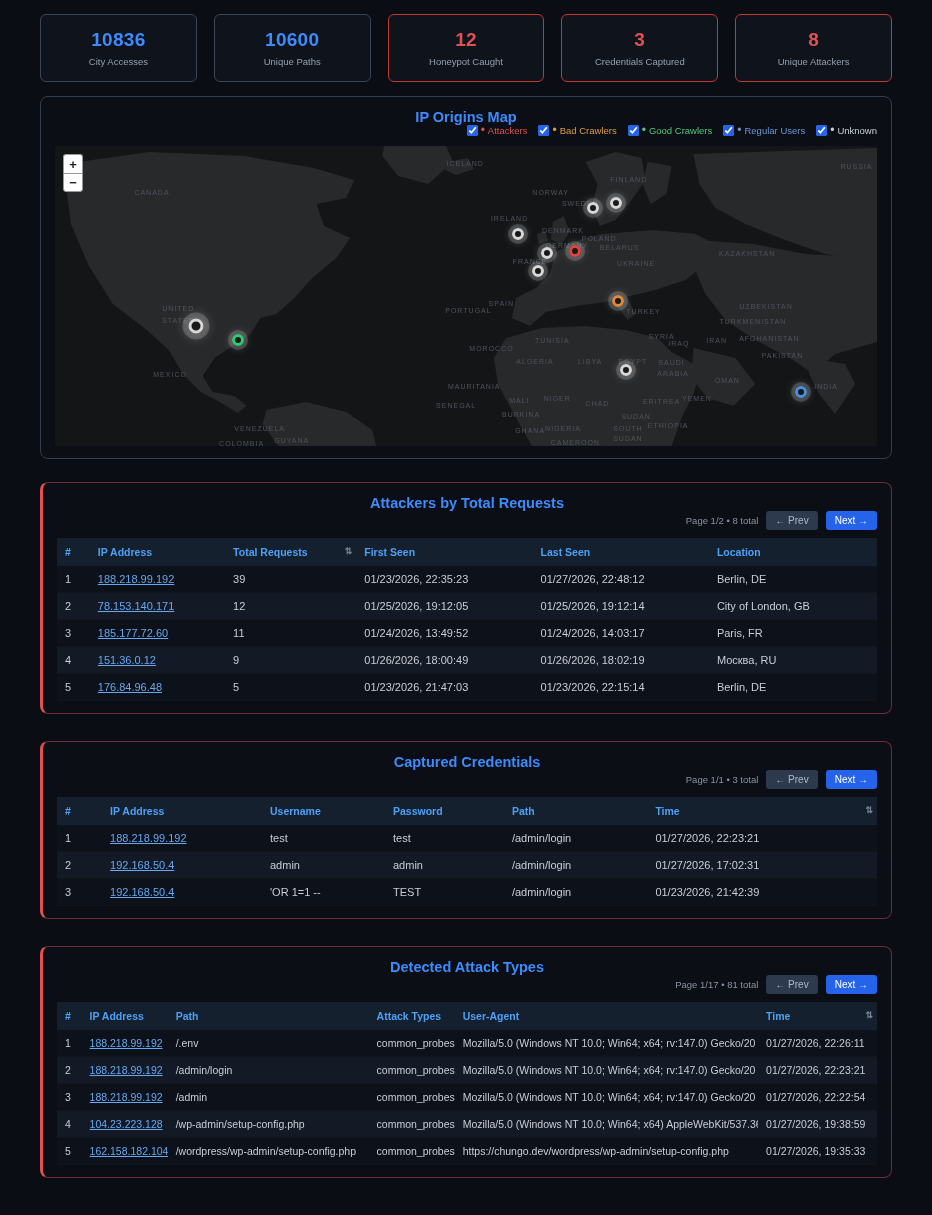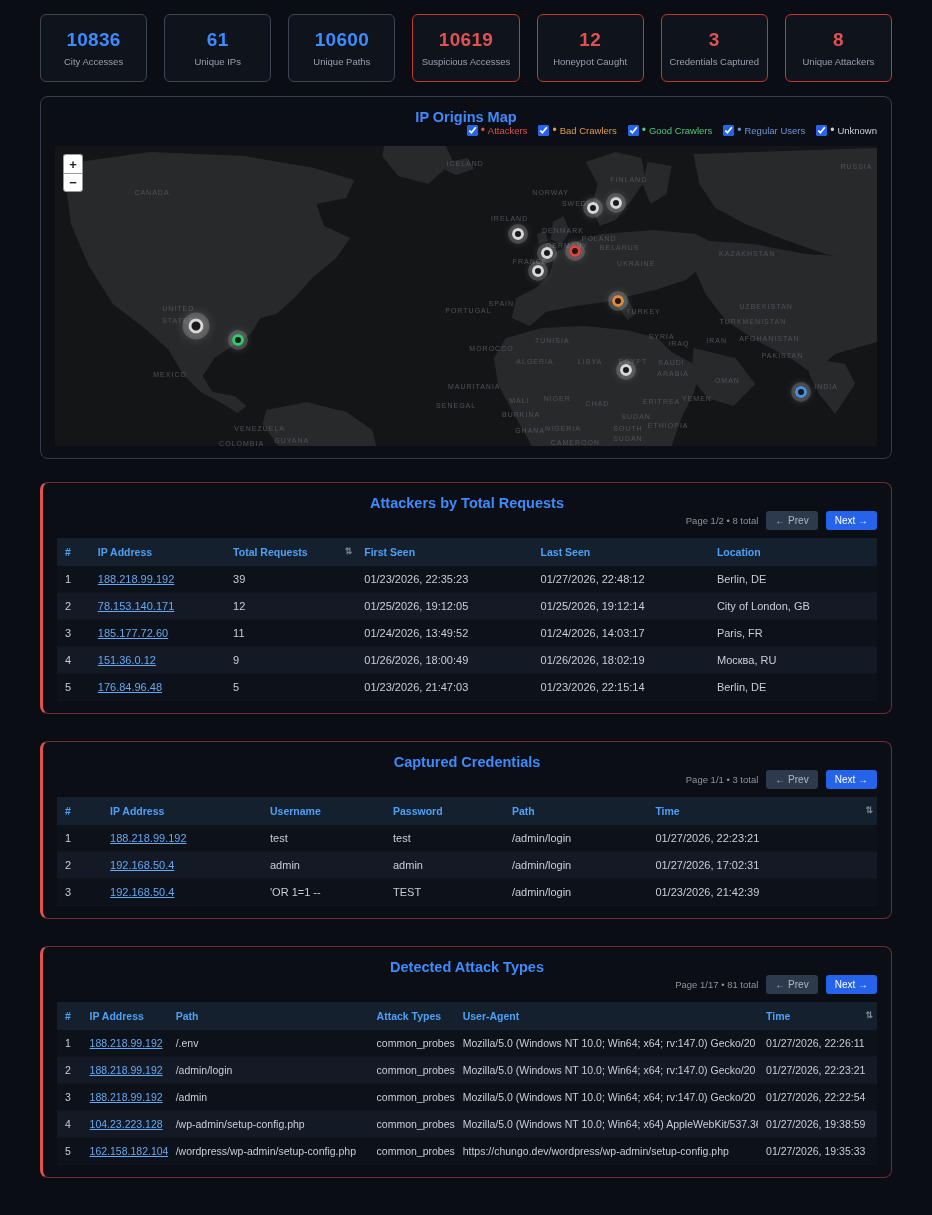--- a/index.html
+++ b/index.html
@@ -125,30 +125,22 @@
 
 <div class="page">
 
 
   <div class="stats">
       <div class="card info">
         <div class="value">10836</div>
         <div class="label">City Accesses</div>
       </div>
       <div class="card info">
-        <div class="value">61</div>
-        <div class="label">Unique IPs</div>
-      </div>
-      <div class="card info">
         <div class="value">10600</div>
         <div class="label">Unique Paths</div>
-      </div>
-      <div class="card danger">
-        <div class="value">10619</div>
-        <div class="label">Suspicious Accesses</div>
       </div>
       <div class="card danger">
         <div class="value">12</div>
         <div class="label">Honeypot Caught</div>
       </div>
       <div class="card danger">
         <div class="value">3</div>
         <div class="label">Credentials Captured</div>
       </div>
       <div class="card danger">

